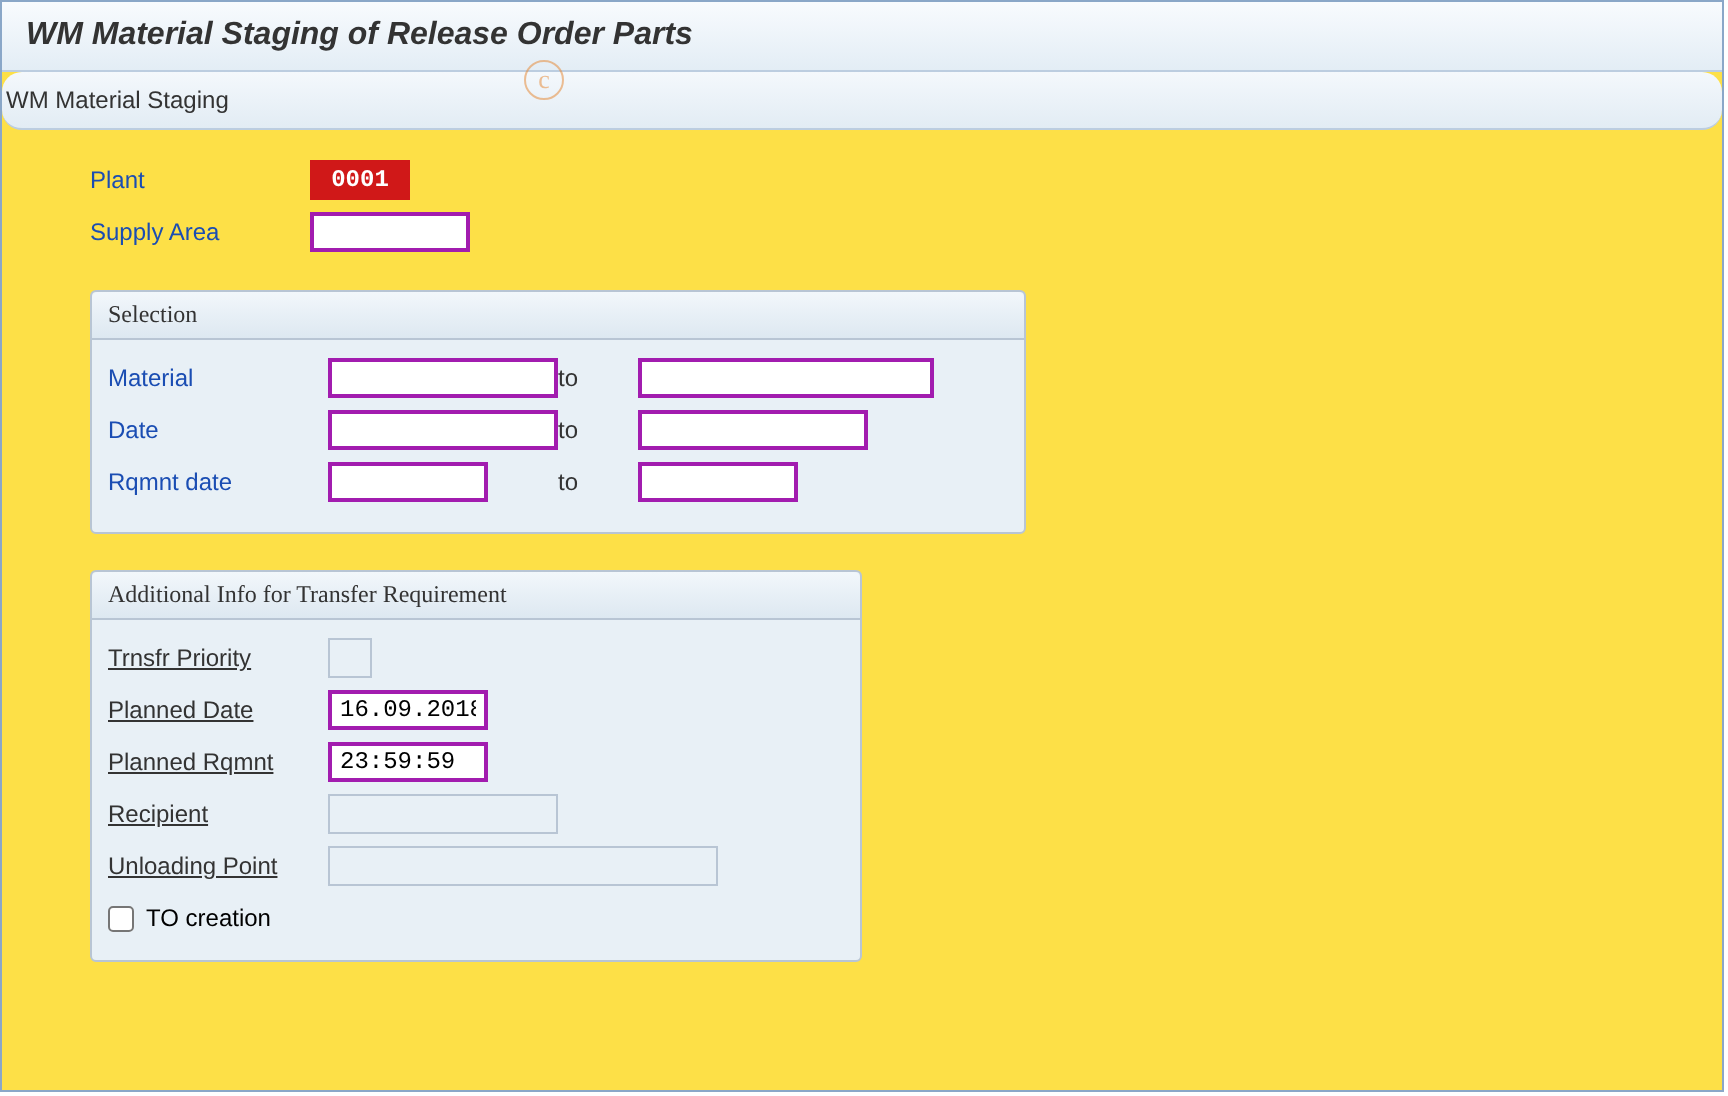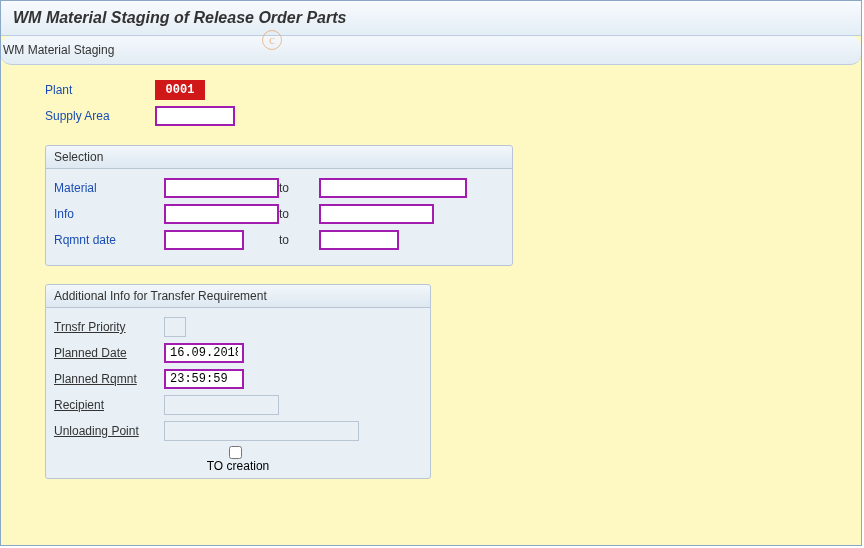--- a/index.html
+++ b/index.html
@@ -9,21 +9,21 @@
       background: #fff;
       width: 864px;
       height: 548px;
       overflow: hidden;
       position: relative;
     }
     .window {
       width: 862px;
       height: 546px;
       border: 1px solid #8aa7c8;
-      background: #fef9c3;
+      background: #fde047;
     }
     .title-bar {
       background: linear-gradient(#f8fbfe, #e3edf5);
       border-bottom: 1px solid #bccde0;
       padding: 8px 12px;
       font-size: 16px;
       font-weight: bold;
       font-style: italic;
       color: #333;
     }
@@ -77,23 +77,24 @@
       margin-top: 18px;
       background: #e8f0f6;
       width: 468px;
     }
     .group-title {
       background: linear-gradient(#f2f7fb, #dde8f1);
       border-bottom: 1px solid #b8c5d4;
       padding: 4px 8px;
       color: #333;
       border-radius: 3px 3px 0 0;
+      font-family: Liberation Serif, serif;
     }
     .group-body { padding: 8px 8px 10px 8px; }
-    .chk-row { display:flex; align-items:center; margin-top:4px; height:22px;flex-direction:column; }
+    .chk-row { display:flex; align-items:center; margin-top:4px; height:22px; }
     .chk-row input { margin-left: 0; margin-right: 6px; }
 
     .watermark {
       position: absolute;
       top: 30px;
       left: 262px;
       font-size: 18px;
       color: rgba(230,140,60,0.55);
       pointer-events: none;
       display: flex;
@@ -129,21 +130,21 @@
     <div class="groupbox">
       <div class="group-title">Selection</div>
       <div class="group-body">
         <div class="row">
           <span class="label-link">Material</span>
           <input type="text" class="w-md" value="" style="">
           <span class="to-label">to</span>
           <input type="text" class="w-lg" value="" style="">
         </div>
         <div class="row">
-          <span class="label-link">Info</span>
+          <span class="label-link">Date</span>
           <input type="text" class="w-md" value="" style="">
           <span class="to-label">to</span>
           <input type="text" class="w-md" value="" style="">
         </div>
         <div class="row">
           <span class="label-link">Rqmnt date</span>
           <input type="text" class="w-sm" value="" style="">
           <span class="to-label" style="margin-left:35px">to</span>
           <input type="text" class="w-sm" value="" style="">
         </div>

